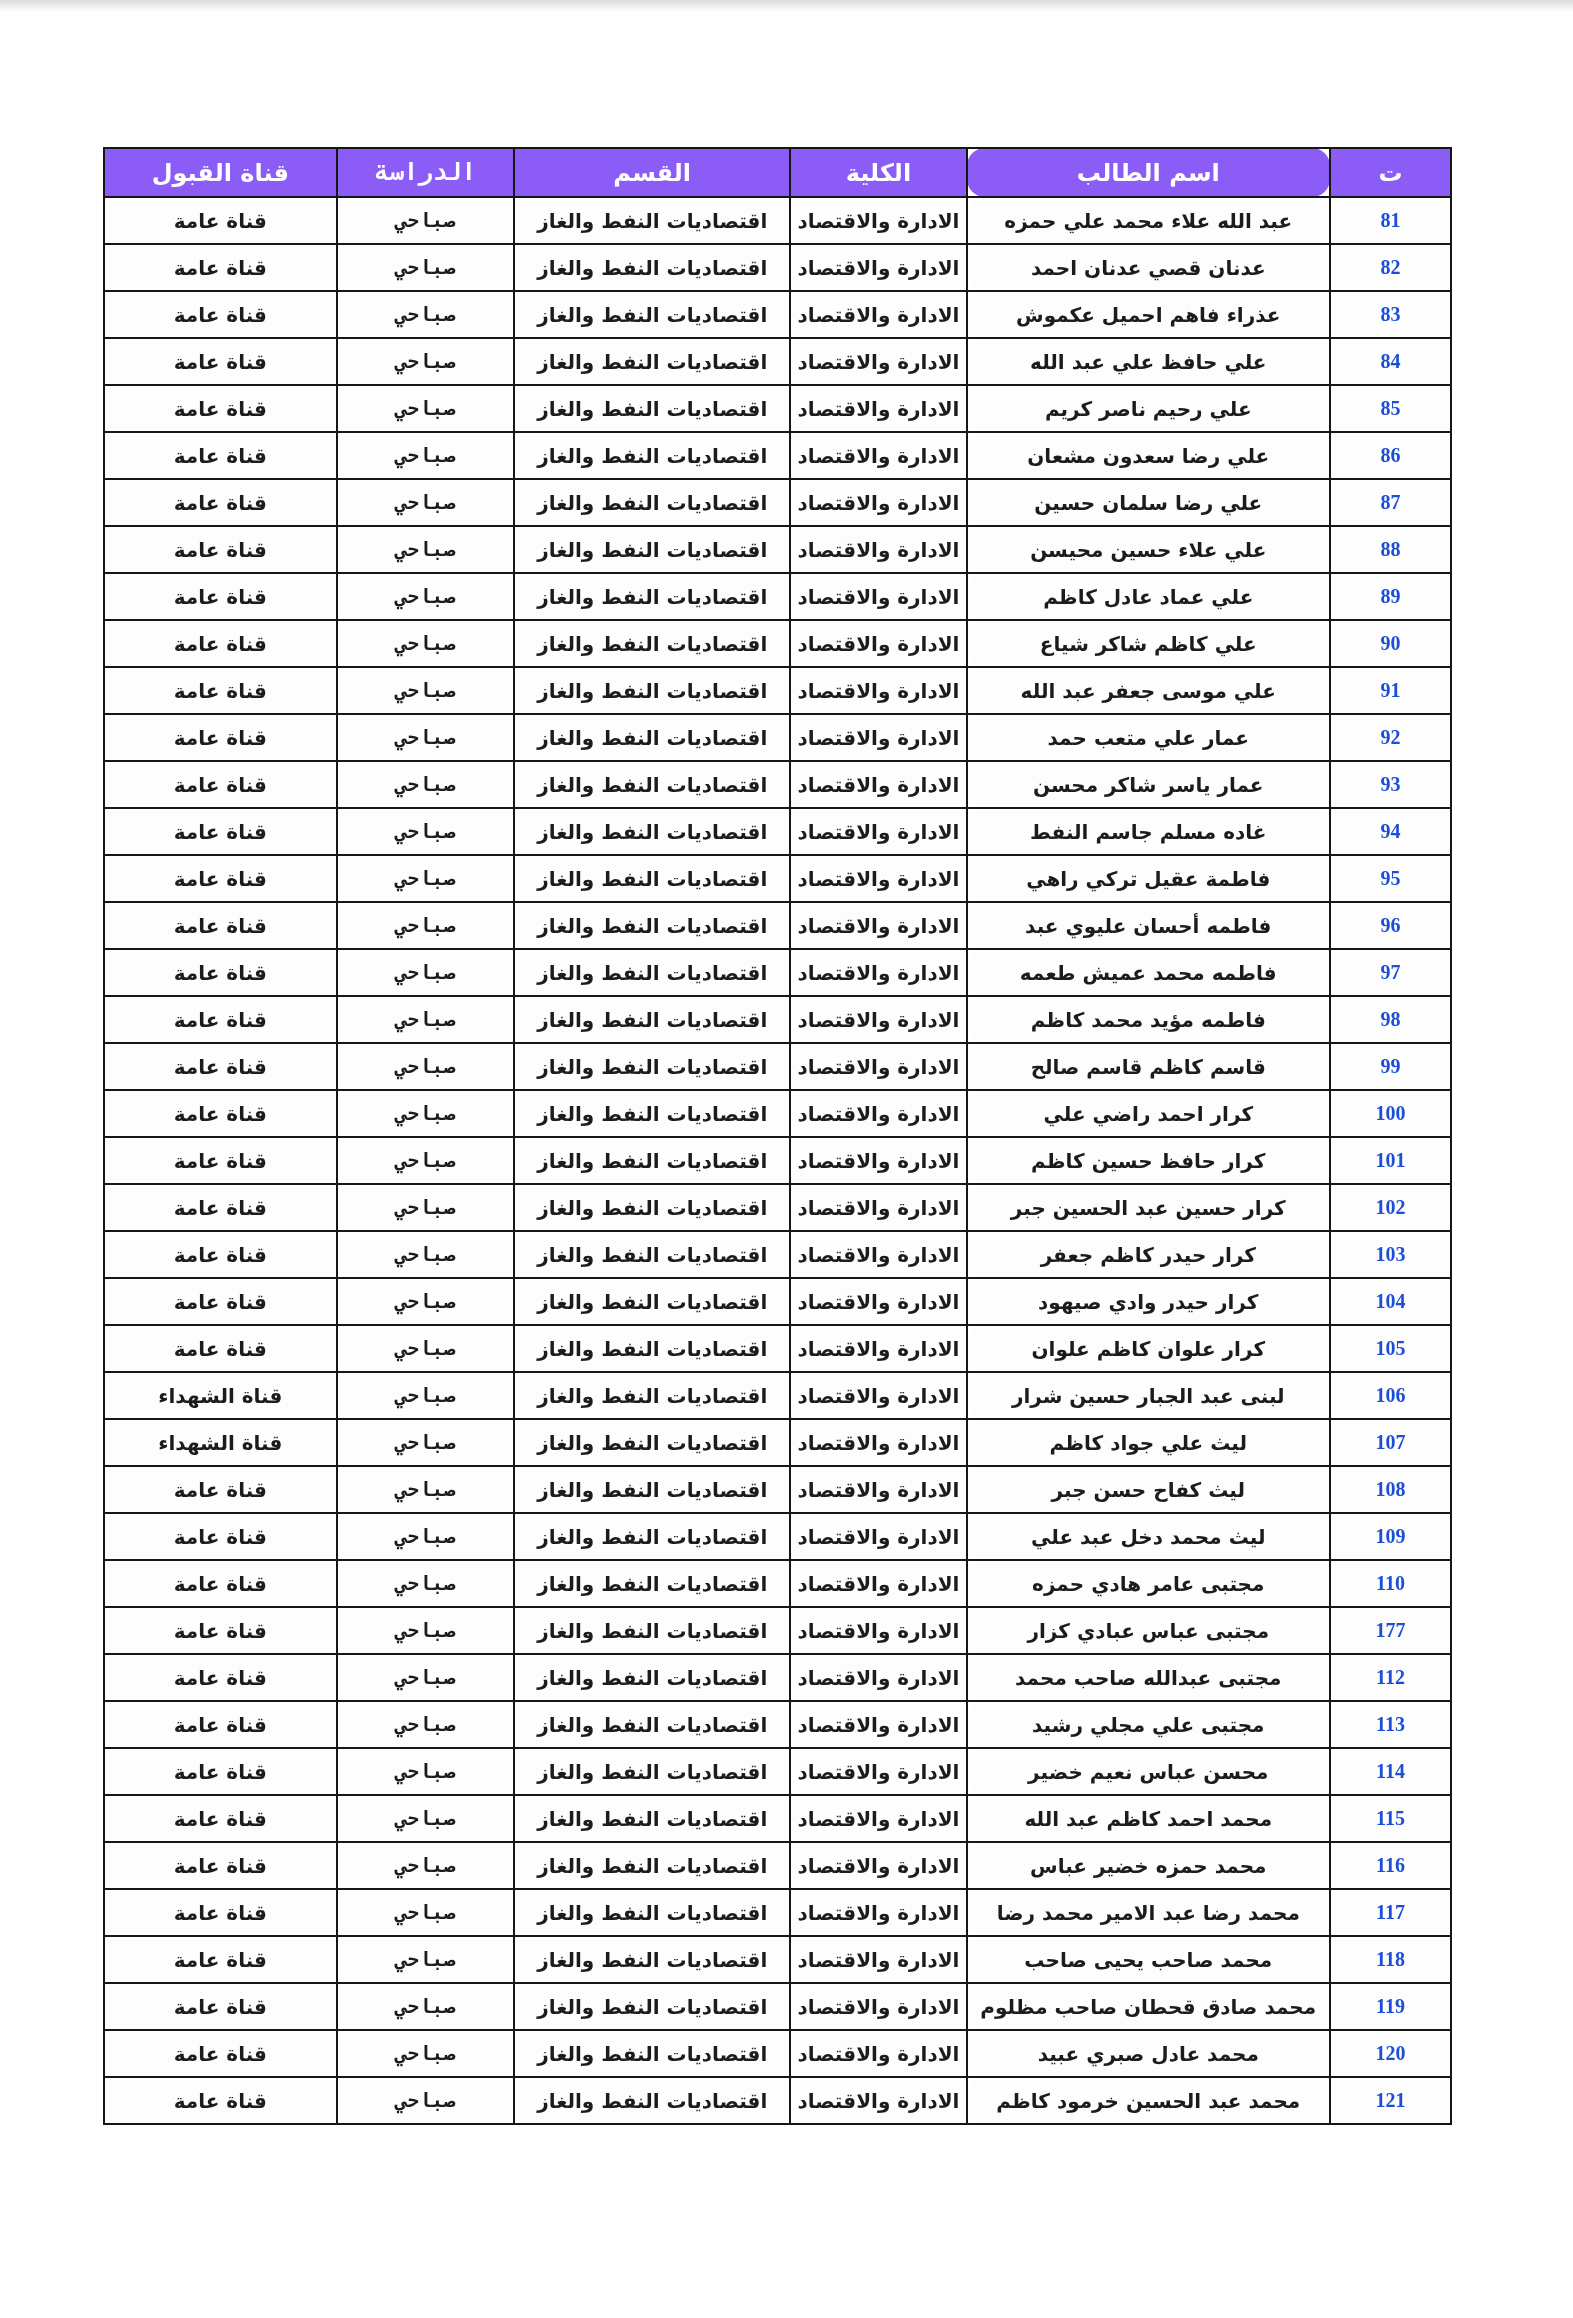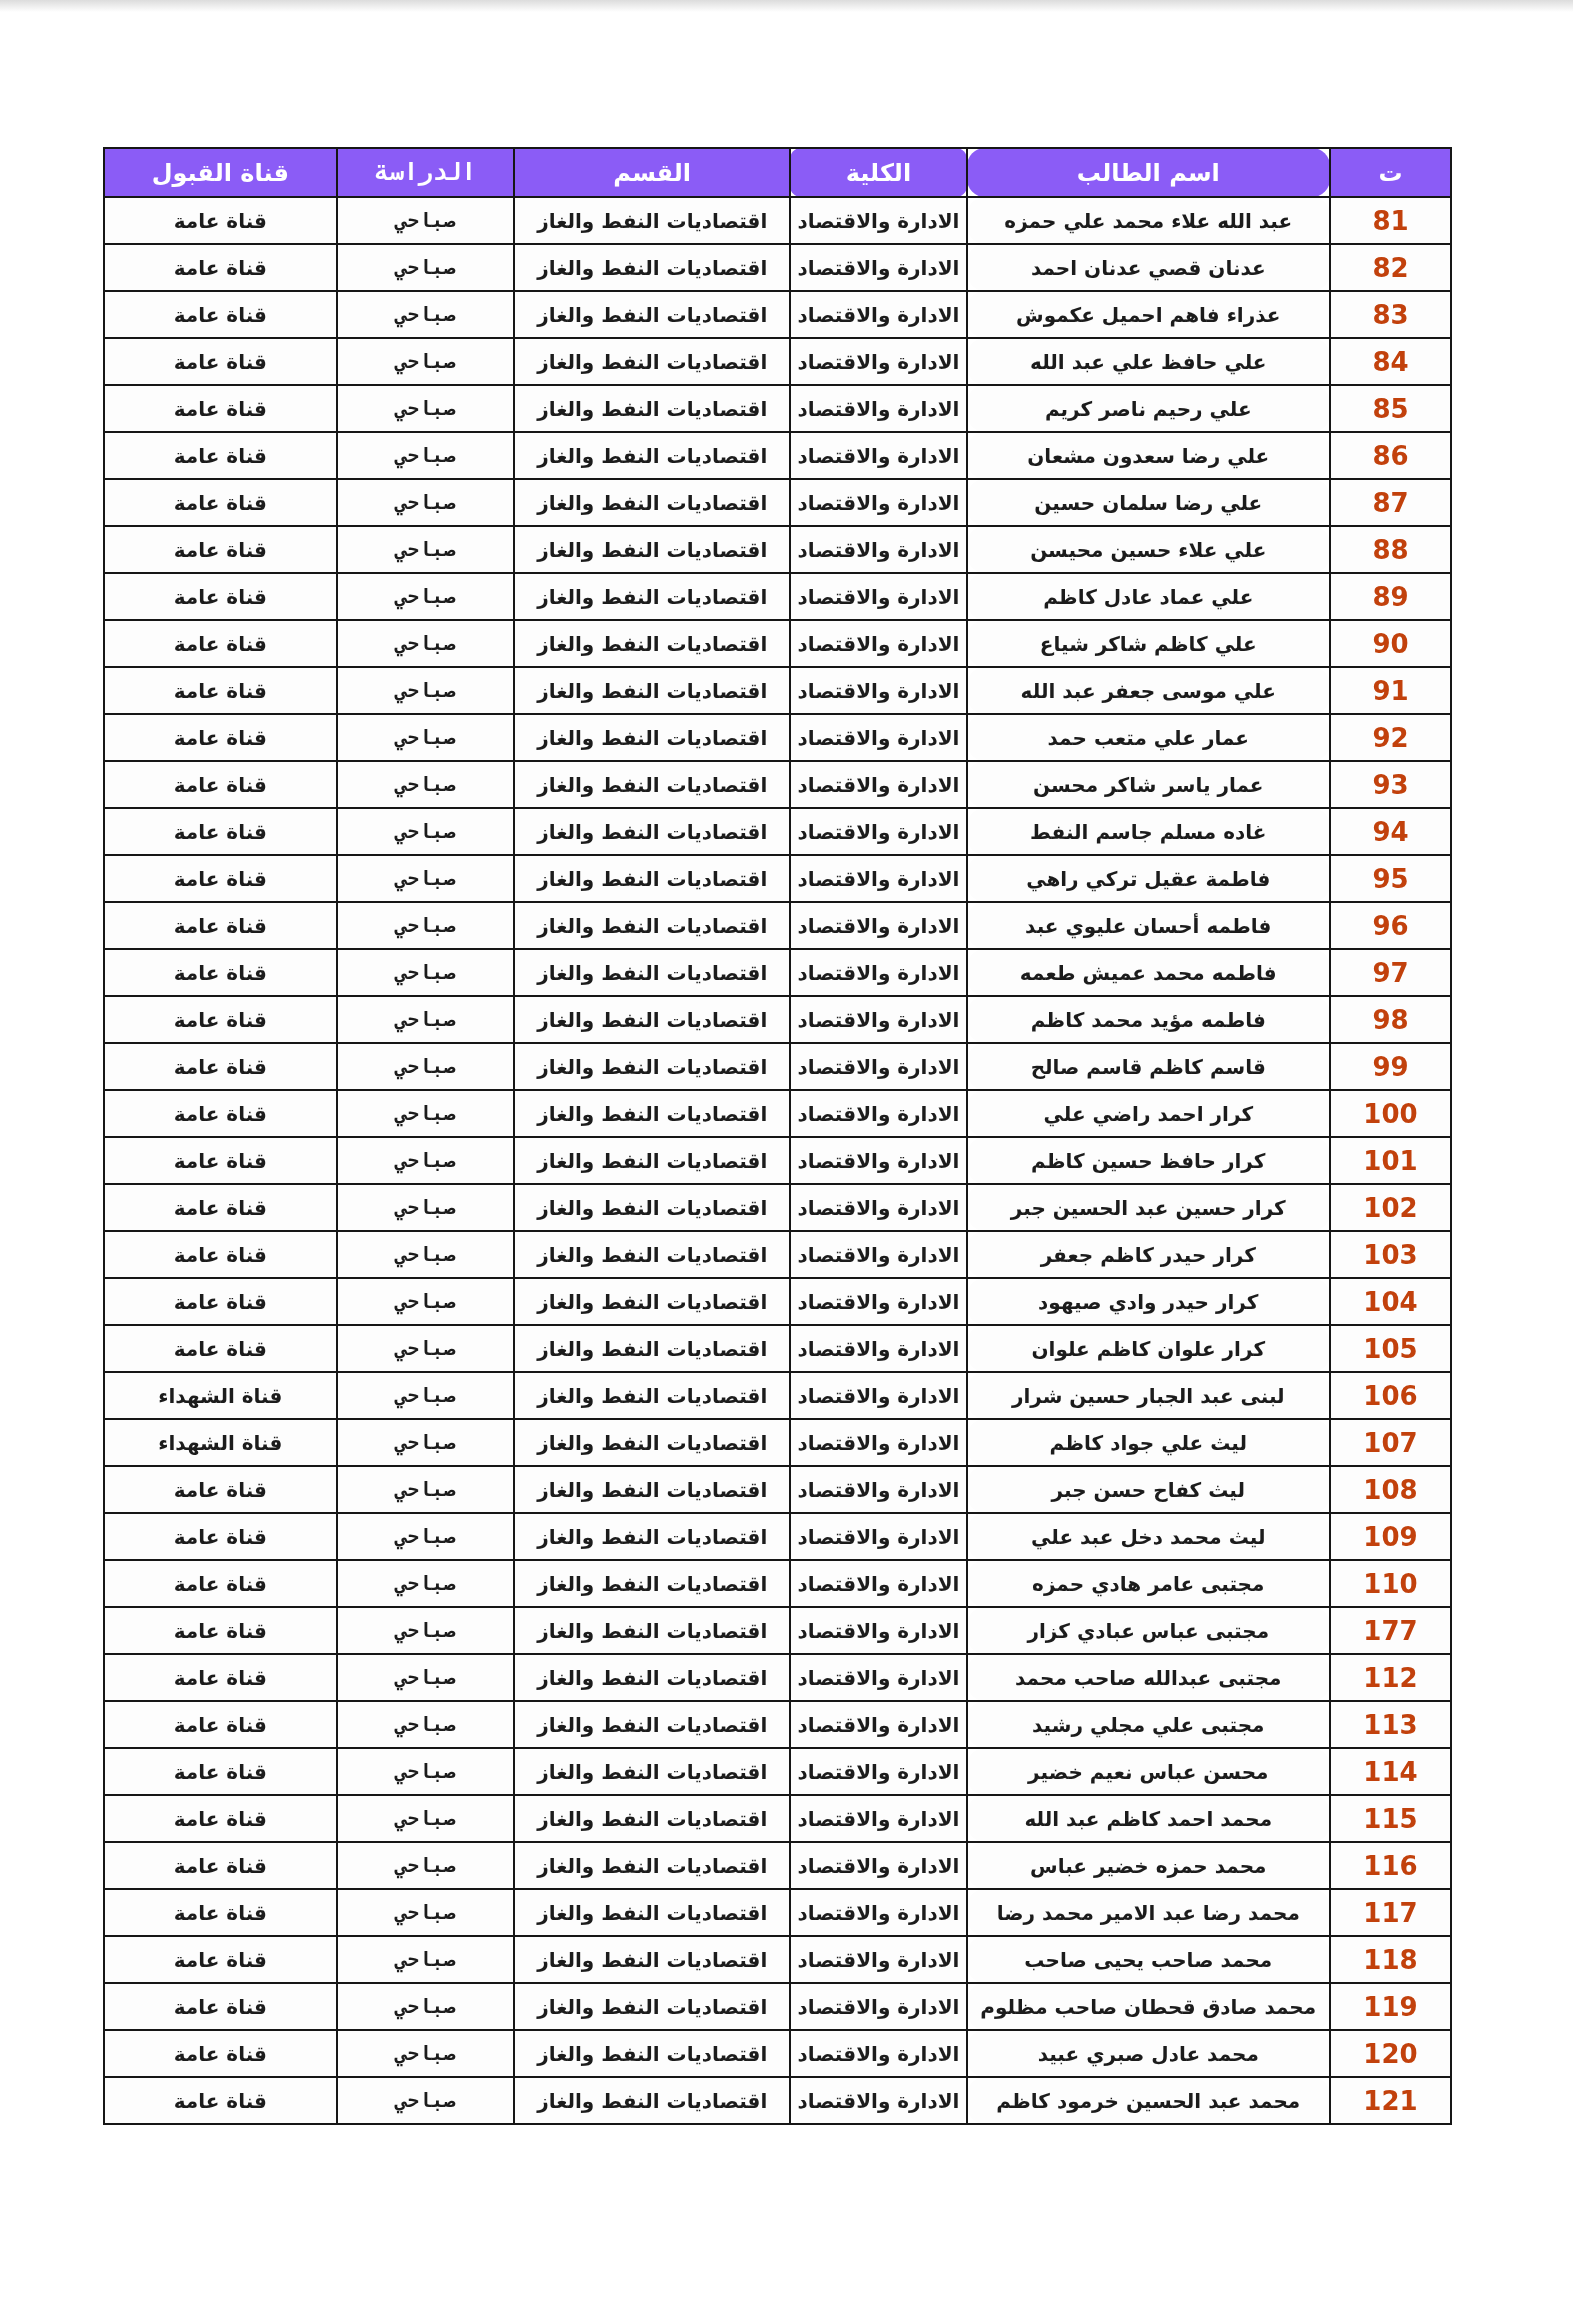--- a/index.html
+++ b/index.html
@@ -50,28 +50,29 @@
     letter-spacing: 0.4px;
   }
   .roster td {
     height: 45px;
     background: #fdfdfd;
     color: #1c1c1c;
     font-size: 20px;
     font-weight: bold;
   }
   .roster td.col-id {
-    font-size: 26px;
+    font-size: 20px;
     font-weight: bold;
-    color: #c2410c;
+    color: #1d4ed8;
+    font-family: Liberation Serif, serif;
   }
   
   .col-id      { width: 8.6%;  }
   .col-name    { width: 27.5%; border-radius: 18px; }
-  .col-college { width: 12.9%; border-radius: 11px; }
+  .col-college { width: 12.9%; }
   .col-dept    { width: 20.7%; }
   .col-study   { width: 13.0%; font-family: Liberation Mono, monospace; }
   .col-channel { width: 17.3%; }
 </style>
 </head>
 <body>
 
 <div class="page">
   <table class="roster">
     <thead>

